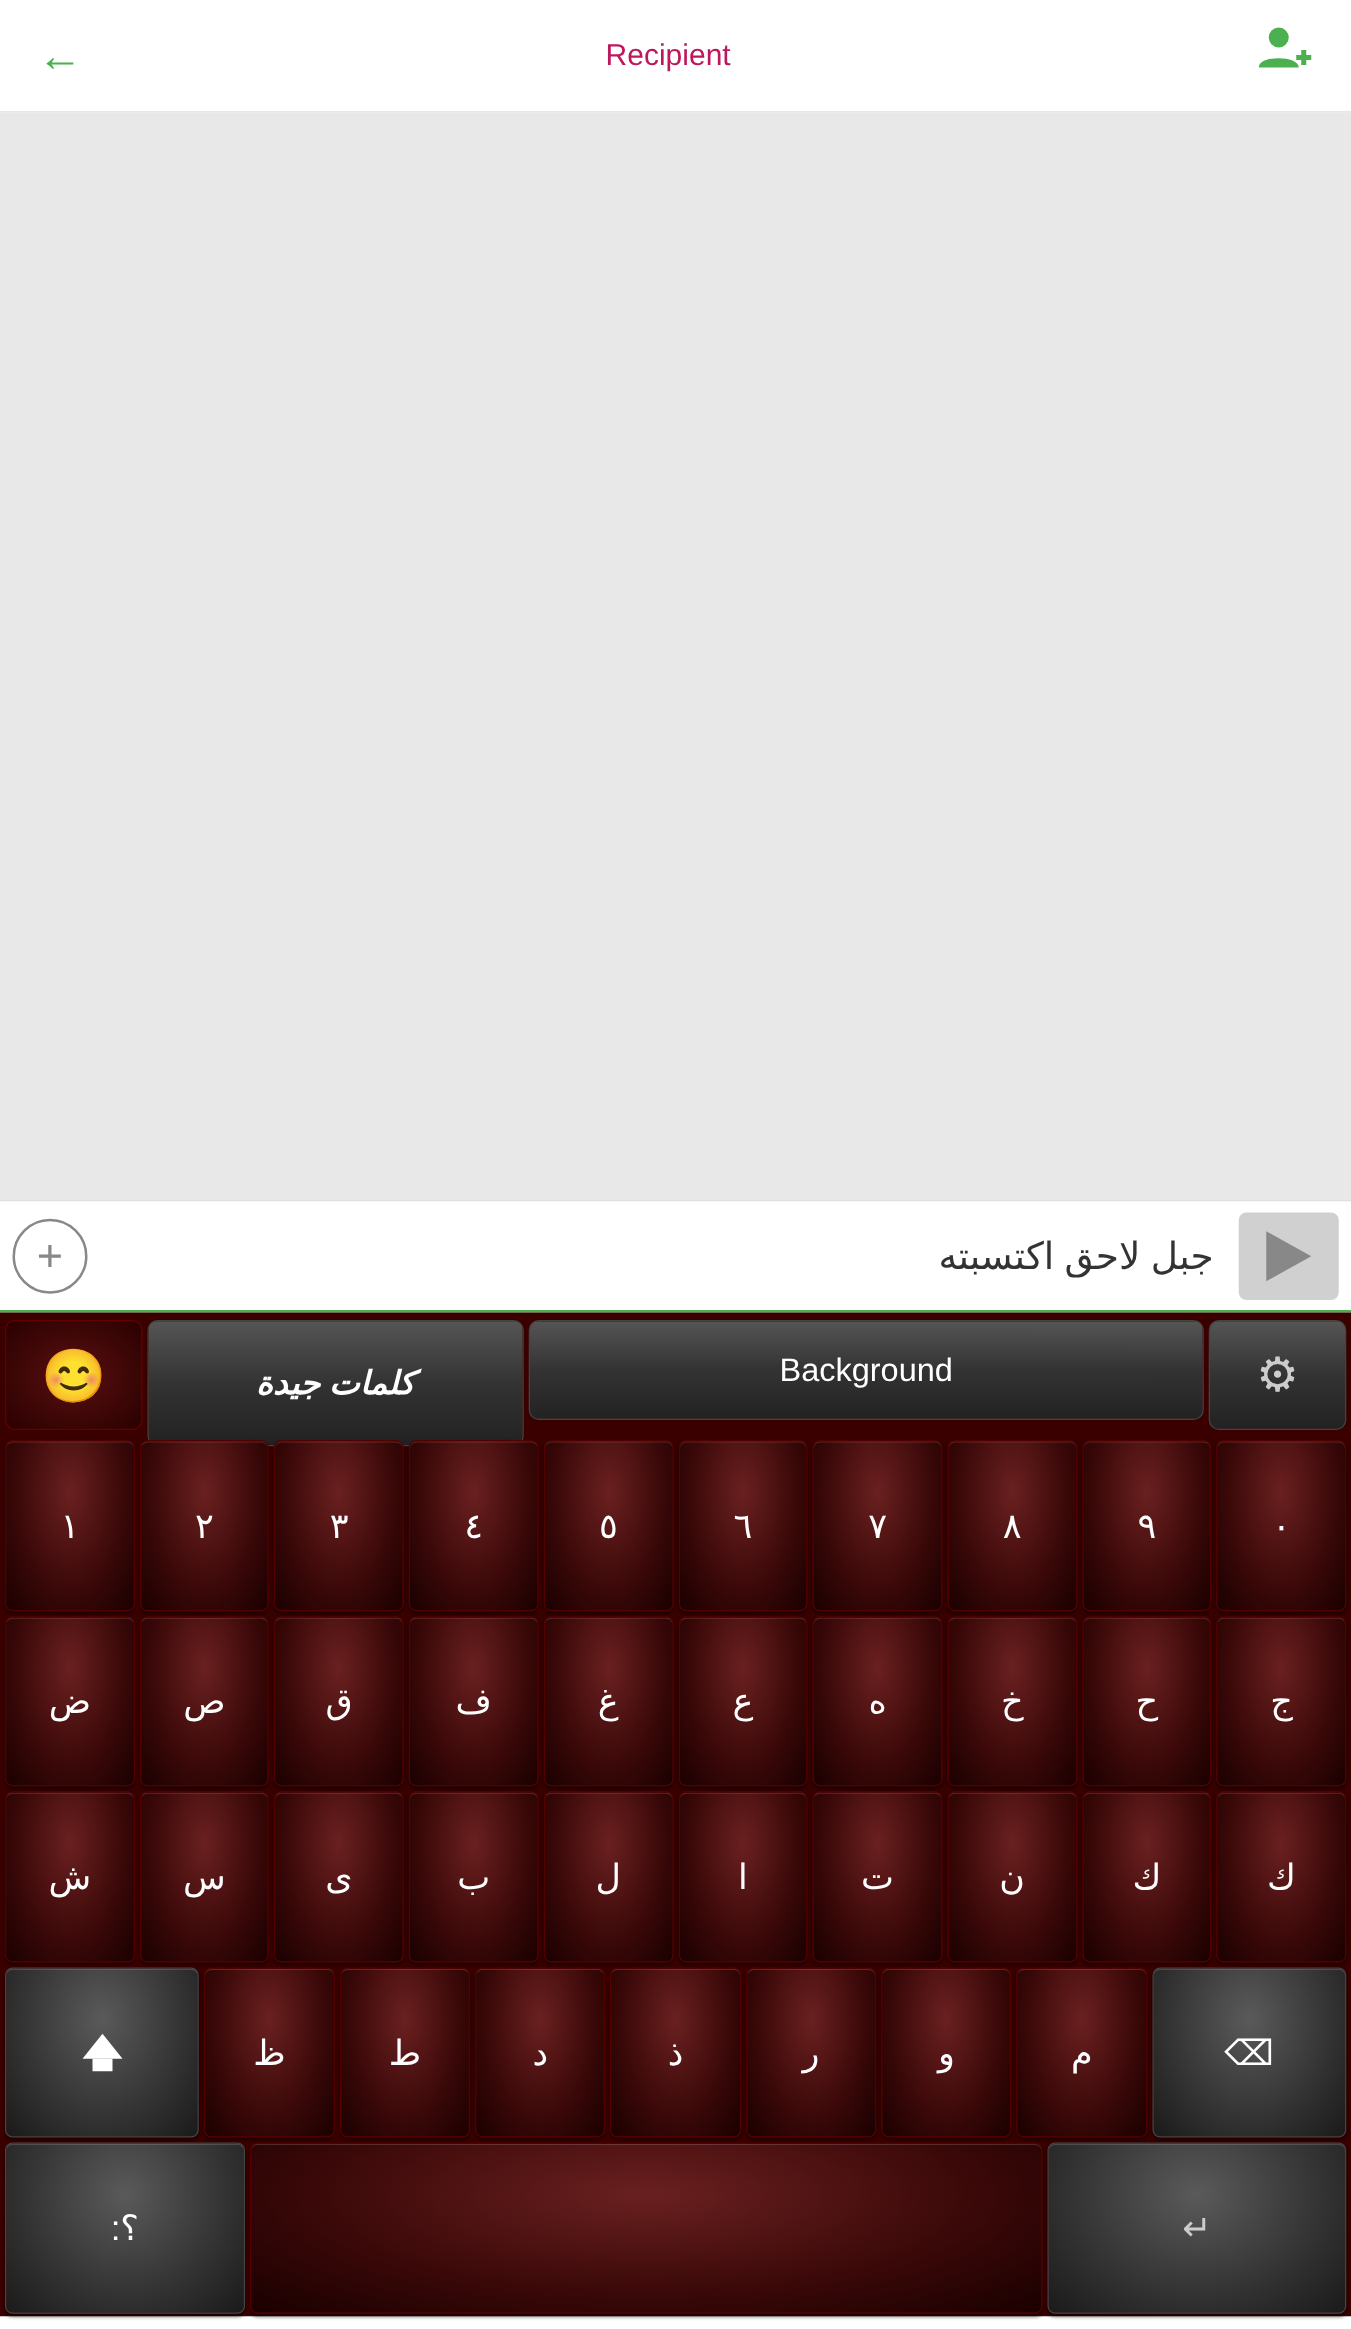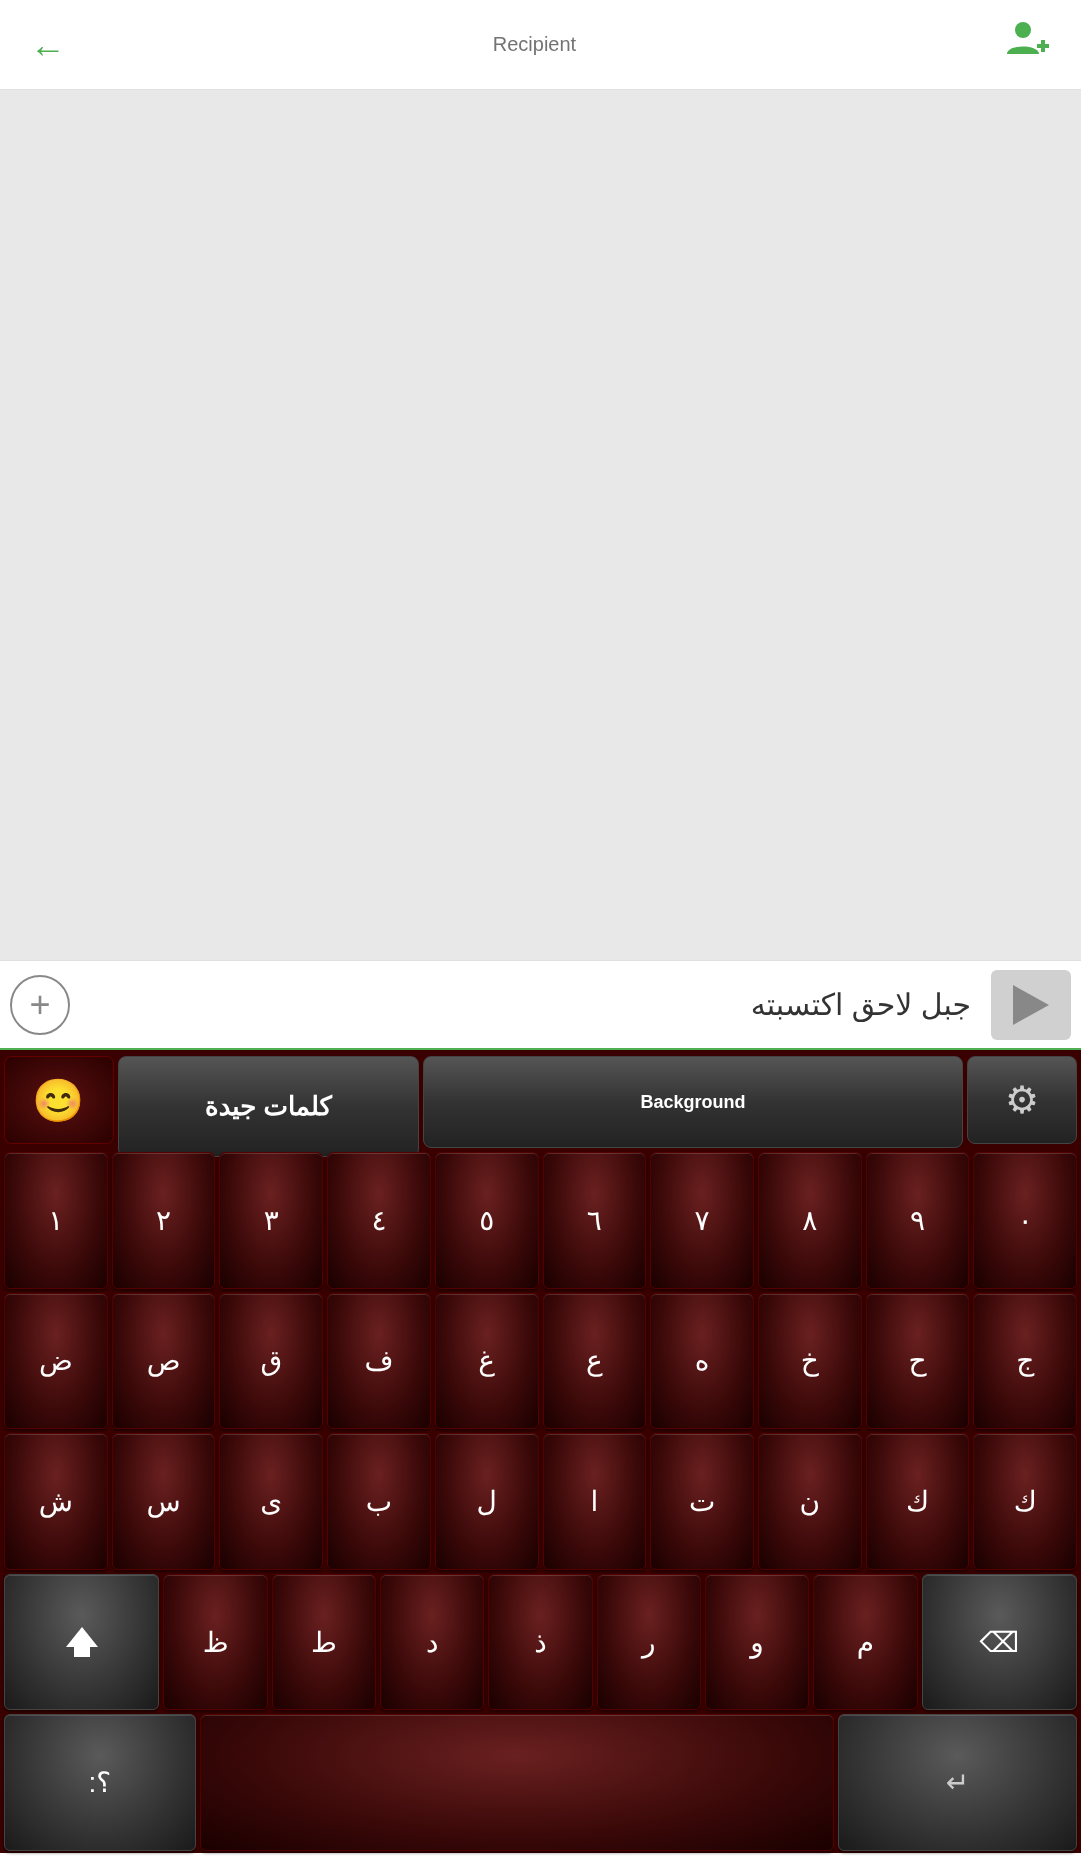--- a/index.html
+++ b/index.html
@@ -19,22 +19,22 @@
       background: #ffffff;
       padding: 0 30px;
       border-bottom: 1px solid #e0e0e0;
     }
     .header-back {
       color: #4caf50;
       font-size: 36px;
       cursor: pointer;
     }
     .header-title {
-      color: #737373;
-      font-size: 20px;
+      color: #be185d;
+      font-size: 24px;
       flex: 1;
       text-align: center;
     }
     .header-add-contact {
       color: #4caf50;
       font-size: 36px;
       cursor: pointer;
     }
 
     
@@ -135,34 +135,35 @@
       background: linear-gradient(to bottom, #555 0%, #333 50%, #222 100%);
       border: 1px solid #444;
       border-radius: 8px;
       display: flex;
       align-items: center;
       justify-content: center;
       font-size: 26px;
       color: #ffffff;
       cursor: pointer;
       font-weight: bold;
+      font-style: italic;
     }
     .kb-background-btn {
       flex: 1.8;
-      height: 92px;
+      height: 80px;
       background: linear-gradient(to bottom, #555 0%, #333 50%, #222 100%);
       border: 1px solid #444;
       border-radius: 8px;
       display: flex;
       align-items: center;
       justify-content: center;
-      font-size: 18px;
+      font-size: 26px;
       color: #ffffff;
       cursor: pointer;
-      font-weight: bold;
+      font-weight: normal;
     }
     .kb-settings-btn {
       width: 110px;
       height: 88px;
       background: linear-gradient(to bottom, #555 0%, #333 50%, #222 100%);
       border: 1px solid #444;
       border-radius: 8px;
       display: flex;
       align-items: center;
       justify-content: center;

